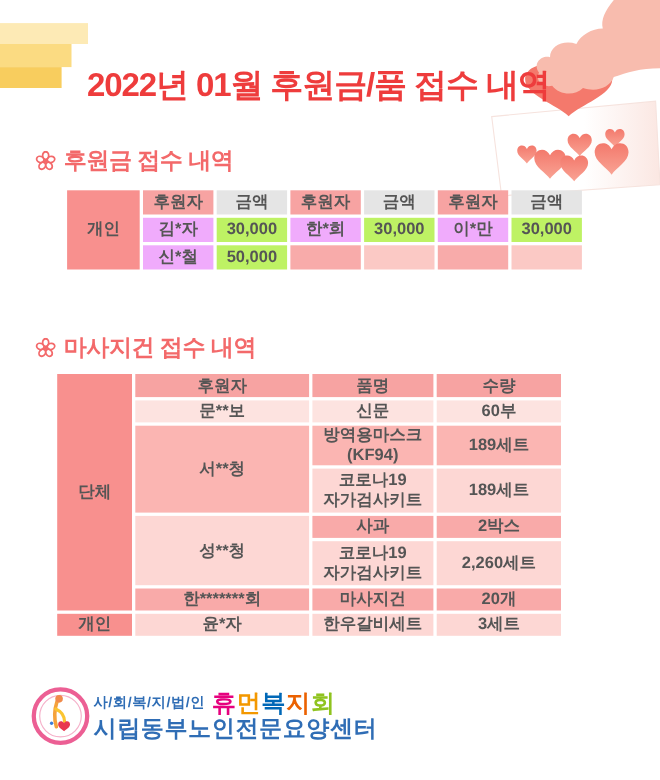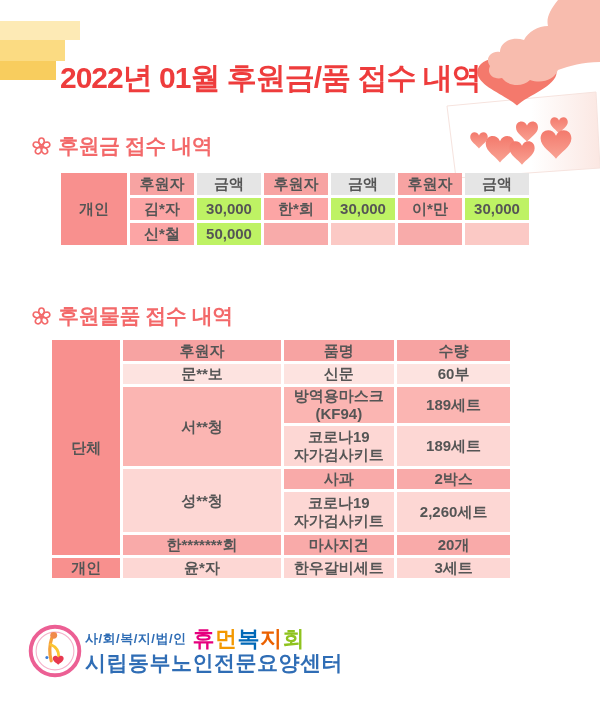--- a/index.html
+++ b/index.html
@@ -6,21 +6,21 @@
   .page{position:relative;width:600px;height:709px;background:#ffffff;overflow:hidden;
         font-family:"Liberation Sans","DejaVu Sans",sans-serif;}
 
   
   .bar{position:absolute;left:0;}
   .bar1{top:21px;width:80px;height:19px;background:#fdeab5;}
   .bar2{top:40px;width:65px;height:21px;background:#fbdb82;}
   .bar3{top:61px;width:56px;height:19px;background:#f8cd5e;}
 
   
-  .title{position:absolute;left:60px;top:41px;width:470px;
+  .title{position:absolute;left:79px;top:41px;width:470px;
          font-size:30px;line-height:34px;font-weight:800;color:#ee3c3c;letter-spacing:-1px;}
 
   
   .illus{position:absolute;top:0;right:0;width:200px;height:190px;}
 
   
   .sec-head{position:absolute;display:flex;align-items:center;gap:7px;
             font-size:21px;font-weight:800;color:#f3696a;letter-spacing:-0.5px;}
   .sec-head.s1{left:32px;top:132px;justify-content:flex-end;}
   .sec-head.s2{left:32px;top:302px;}
@@ -31,21 +31,21 @@
   .tbl td,.tbl th{padding:0;text-align:center;vertical-align:middle;
        font-size:15px;font-weight:bold;color:#555;line-height:1.2;}
   .tbl.money{left:58px;top:170px;width:474px;}
   .tbl.goods{left:49px;top:337px;width:464px;}
   .money tr{height:22px;}
   .goods .r-h{height:21px;} .goods .r-s{height:20px;} .goods .r-d1{height:36px;} .goods .r-d2{height:40px;}
   .ml{white-space:pre-line;font-size:14px;}
   .lbl{background:#f8908e;font-size:16px;}
   .h-dk{background:#f7a3a2;}
   .h-lt{background:#e5e5e5;margin-top:35px;}
-  .c-md{background:#fca5a5;}
+  .c-md{background:#f0abfc;}
   .c-lt{background:#bef264;}
   .c-dk{background:#f8abaa;}
   .c-md2{background:#fbc9c5;}
   .g-xlt{background:#fde3e0;}
   .g-md{background:#fbb5b2;}
   .g-lt{background:#fdd7d4;}
   .g-dk{background:#f9aaa9;}
 
   
   .footer{position:absolute;left:28px;top:624px;display:flex;align-items:center;}
@@ -169,21 +169,21 @@
           </g>
         <g transform="rotate(216,10,10)">
             <ellipse cx="10" cy="4.6" rx="2.9" ry="3.6"></ellipse>
           </g>
         <g transform="rotate(288,10,10)">
             <ellipse cx="10" cy="4.6" rx="2.9" ry="3.6"></ellipse>
           </g>
       </g>
       <circle cx="10" cy="10" r="1.7" fill="#f3696a"></circle>
     </svg>
-    <span>후원물품 접수 내역</span>
+    <span>마사지건 접수 내역</span>
   </div>
 
   <table class="tbl goods">
     <colgroup>
         <col style="width:68px">
         <col style="width:156px">
         <col style="width:110px">
         <col style="width:112px">
       </colgroup>
     <tbody>

